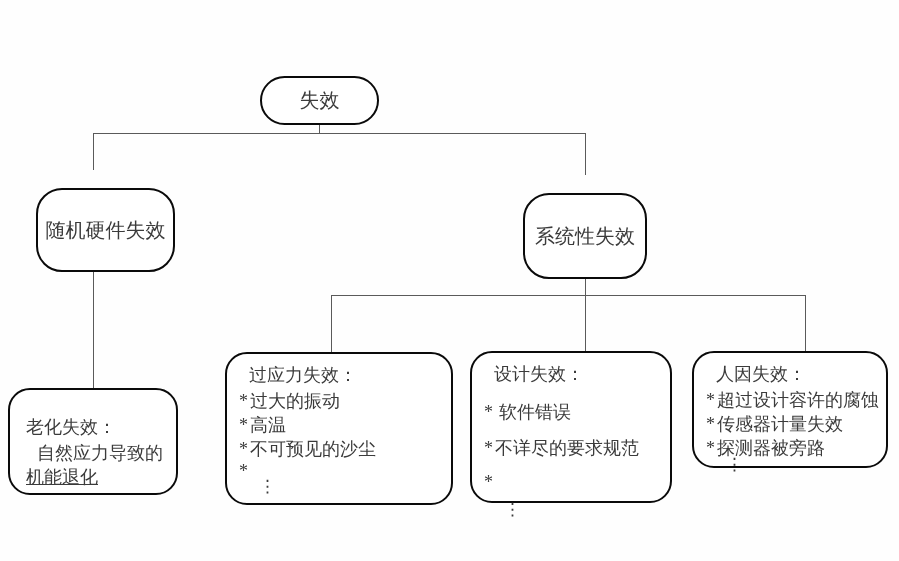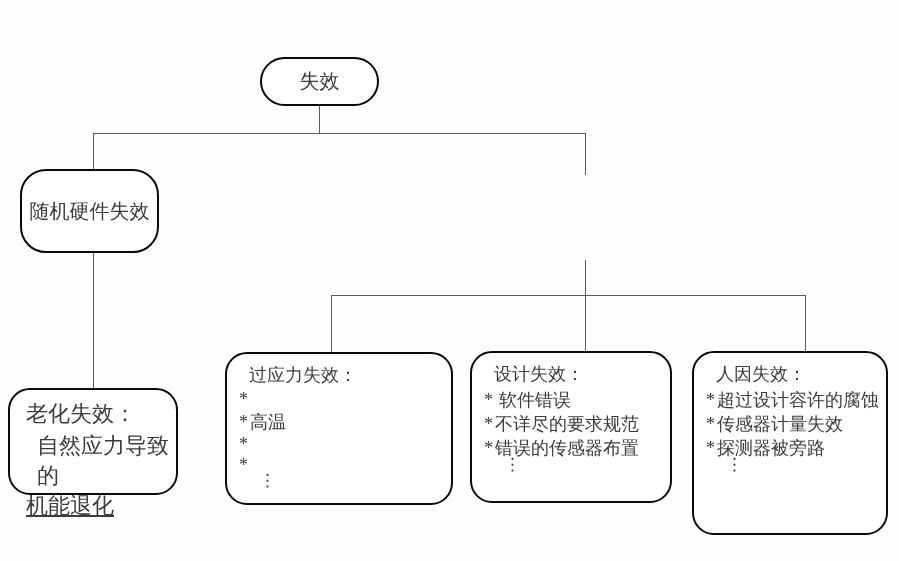--- a/index.html
+++ b/index.html
@@ -22,20 +22,21 @@
     background: #ffffff;
     color: #3b3b3b;
     z-index: 3;
   }
   .node-simple {
     display: flex;
     align-items: center;
     justify-content: center;
     text-align: center;
     white-space: nowrap;
+    margin-top: 19px;
   }
   .node-list {
     display: flex;
     flex-direction: column;
     justify-content: flex-start;
     padding: 9px 3px 4px 12px;
   }
   .node-title {
     color: #3b3b3b;
     margin-left: 10px;
@@ -68,26 +69,26 @@
   }
   .conn-h {
     position: absolute;
     height: 0;
     border-top: 1.4px solid #5a5a5a;
     z-index: 1;
   }
 
   
   #node-root      { left: 260px; top: 57px;  width: 119px; height: 49px;  border-radius: 26px; font-size: 20px; }
-  #node-random    { left: 20px;  top: 169px; width: 139px; height: 84px;  border-radius: 26px; font-size: 20px; }
+  #node-random    { left: 36px;  top: 169px; width: 139px; height: 84px;  border-radius: 26px; font-size: 20px; }
   #node-systematic{ left: 523px; top: 174px; width: 124px; height: 86px;  border-radius: 26px; font-size: 20px; }
-  #node-aging     { left: 8px;   top: 388px; width: 170px; height: 107px; border-radius: 22px; font-size: 22px; }
+  #node-aging     { left: 8px;   top: 388px; width: 170px; height: 107px; border-radius: 22px; font-size: 18px; justify-content: flex-end; }
   #node-overstress{ left: 225px; top: 352px; width: 228px; height: 153px; border-radius: 22px; font-size: 18px; }
-  #node-design    { left: 470px; top: 351px; width: 202px; height: 152px; border-radius: 22px; font-size: 18px; }
-  #node-human     { left: 692px; top: 351px; width: 196px; height: 184px; border-radius: 22px; font-size: 18px; }
+  #node-design    { left: 470px; top: 351px; width: 202px; height: 152px; border-radius: 22px; font-size: 18px; gap: 12px; }
+  #node-human     { left: 692px; top: 351px; width: 196px; height: 117px; border-radius: 22px; font-size: 18px; }
 
   #conn-root-down     { left: 319px; top: 106px; height: 28px; }
   #conn-level1-bar    { left: 93px;  top: 133px; width: 492px; }
   #conn-left-drop     { left: 93px;  top: 133px; height: 37px; }
   #conn-right-drop    { left: 585px; top: 133px; height: 42px; }
   #conn-random-down   { left: 93px;  top: 253px; height: 136px; }
   #conn-sys-down      { left: 585px; top: 260px; height: 36px; }
   #conn-level2-bar    { left: 331px; top: 295px; width: 474px; }
   #conn-overstress-dr { left: 331px; top: 295px; height: 58px; }
   #conn-design-dr     { left: 585px; top: 295px; height: 57px; }
@@ -110,58 +111,62 @@
   <div class="conn-v" id="conn-human-dr"></div>
 
   <div class="node node-simple" id="node-root">
     <span>失效</span>
   </div>
 
   <div class="node node-simple" id="node-random">
     <span>随机硬件失效</span>
   </div>
 
+  <div class="node node-simple" id="node-systematic">
+    <span>系统性失效</span>
+  </div>
 
   <div class="node node-list" id="node-aging">
     <div class="node-title" style="margin-left:4px;">老化失效：</div>
     <div style="margin-left:15px;">自然应力导致的</div>
     <div style="margin-left:4px;text-decoration:underline;">机能退化</div>
   </div>
 
   <div class="node node-list" id="node-overstress">
     <div class="node-title">过应力失效：</div>
     <div class="bullet-row">
       <span class="bullet-star">*</span>
+      <span>过大的振动</span>
     </div>
     <div class="bullet-row">
       <span class="bullet-star">*</span>
       <span>高温</span>
     </div>
     <div class="bullet-row">
       <span class="bullet-star">*</span>
+      <span>不可预见的沙尘</span>
     </div>
     <div class="bullet-row">
       <span class="bullet-star">*</span>
     </div>
     <div class="ellipsis-v">⋮</div>
   </div>
 
   <div class="node node-list" id="node-design">
     <div class="node-title">设计失效：</div>
     <div class="bullet-row">
       <span class="bullet-star" style="margin-right:6px;">*</span>
       <span>软件错误</span>
     </div>
     <div class="bullet-row">
       <span class="bullet-star">*</span>
       <span>不详尽的要求规范</span>
     </div>
     <div class="bullet-row">
       <span class="bullet-star">*</span>
-      <span>错误的传感器布置</span>
     </div>
     <div class="ellipsis-v">⋮</div>
   </div>
 
   <div class="node node-list" id="node-human">
     <div class="node-title">人因失效：</div>
     <div class="bullet-row">
       <span class="bullet-star">*</span>
       <span>超过设计容许的腐蚀</span>
     </div>

